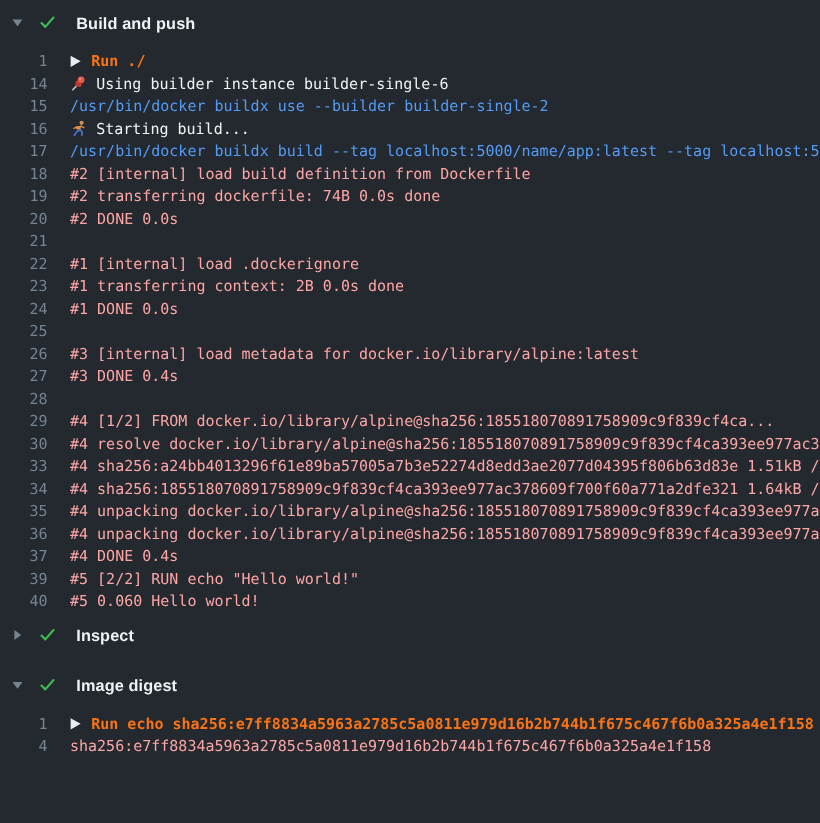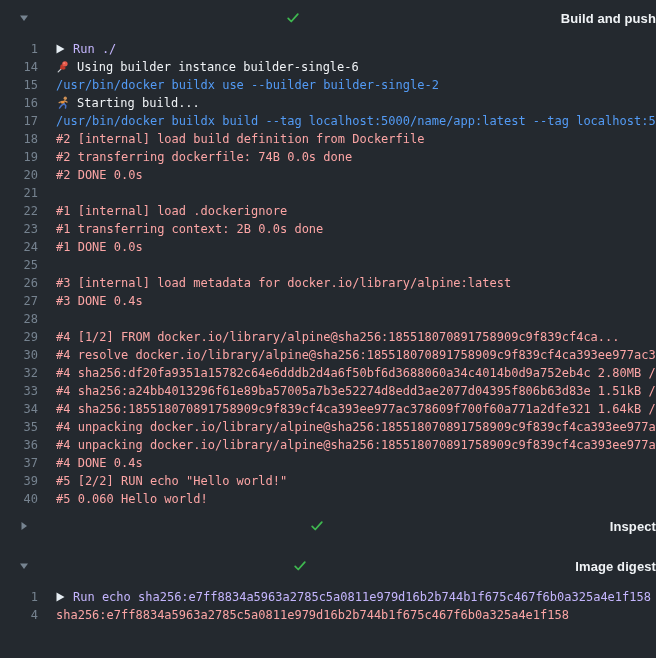--- a/index.html
+++ b/index.html
@@ -8,23 +8,22 @@
     width: 656px; height: 658px;
     background: #24292f;
     overflow: hidden;
     font-family: "Liberation Sans", sans-serif;
   }
   .log-root { width: 656px; }
 
   
   .section-header {
     display: flex; align-items: center;
-    height: 36px; padding-left: 18px;
+    height: 36px; padding-left: 8px;
     cursor: pointer;
-    justify-content: space-between;
   }
   .expander { width: 12px; height: 12px; flex: none; display: flex; align-items: center; justify-content: center; }
   .expander svg { display: block; fill: #768390; }
   .expander.collapsed svg { transform: rotate(-90deg); }
   .status-check { width: 16px; height: 16px; flex: none; margin-left: 10px; display: flex; align-items: center; justify-content: center; }
   .section-title {
     margin-left: 15px;
     font-size: 13px; font-weight: 700; color: #f0f3f6;
     letter-spacing: .1px;
   }
@@ -47,21 +46,21 @@
     margin-left: 18px; flex: 1;
     overflow: hidden; white-space: pre;
     color: #e6edf3;
     display: flex; align-items: center;
   }
   .log-line .line-icon { width: 14px; height: 14px; flex: none; margin-right: 7px; display: inline-flex; }
   .log-line .line-icon svg { display: block; }
   .log-line .play-icon { flex: none; margin-right: 8px; display: inline-flex; align-items: center; }
   .log-line .play-icon svg { display: block; fill: #e6edf3; }
   .log-line .line-text { white-space: pre; }
-  .log-line.kind-group .line-text { font-weight: 400; color: #c4b5fd; }
+  .log-line.kind-group .line-text { font-weight: 700; color: #f97316; }
   .log-line.kind-command .line-text { font-weight: 400; color: #539bf5; }
   .log-line.kind-notice .line-text { color: #f0f3f6; }
   .log-line.kind-plain .line-text { color: #fca5a5; }
 </style>
 </head>
 <body>
 
 <div class="log-root" id="log-root">
   <div class="section">
     <div class="section-header">
@@ -176,24 +175,20 @@
     <span class="num">29</span>
     <span class="content"><span class="line-text">#4 [1/2] FROM docker.io/library/alpine@sha256:185518070891758909c9f839cf4ca...</span></span>
   </div>
 
   <div class="log-line kind-plain">
     <span class="num">30</span>
     <span class="content"><span class="line-text">#4 resolve docker.io/library/alpine@sha256:185518070891758909c9f839cf4ca393ee977ac3</span></span>
   </div>
 
 
-  <div class="log-line kind-plain">
-    <span class="num">32</span>
-    <span class="content"><span class="line-text">#4 sha256:df20fa9351a15782c64e6dddb2d4a6f50bf6d3688060a34c4014b0d9a752eb4c 2.80MB /</span></span>
-  </div>
 
   <div class="log-line kind-plain">
     <span class="num">33</span>
     <span class="content"><span class="line-text">#4 sha256:a24bb4013296f61e89ba57005a7b3e52274d8edd3ae2077d04395f806b63d83e 1.51kB /</span></span>
   </div>
 
   <div class="log-line kind-plain">
     <span class="num">34</span>
     <span class="content"><span class="line-text">#4 sha256:185518070891758909c9f839cf4ca393ee977ac378609f700f60a771a2dfe321 1.64kB /</span></span>
   </div>

